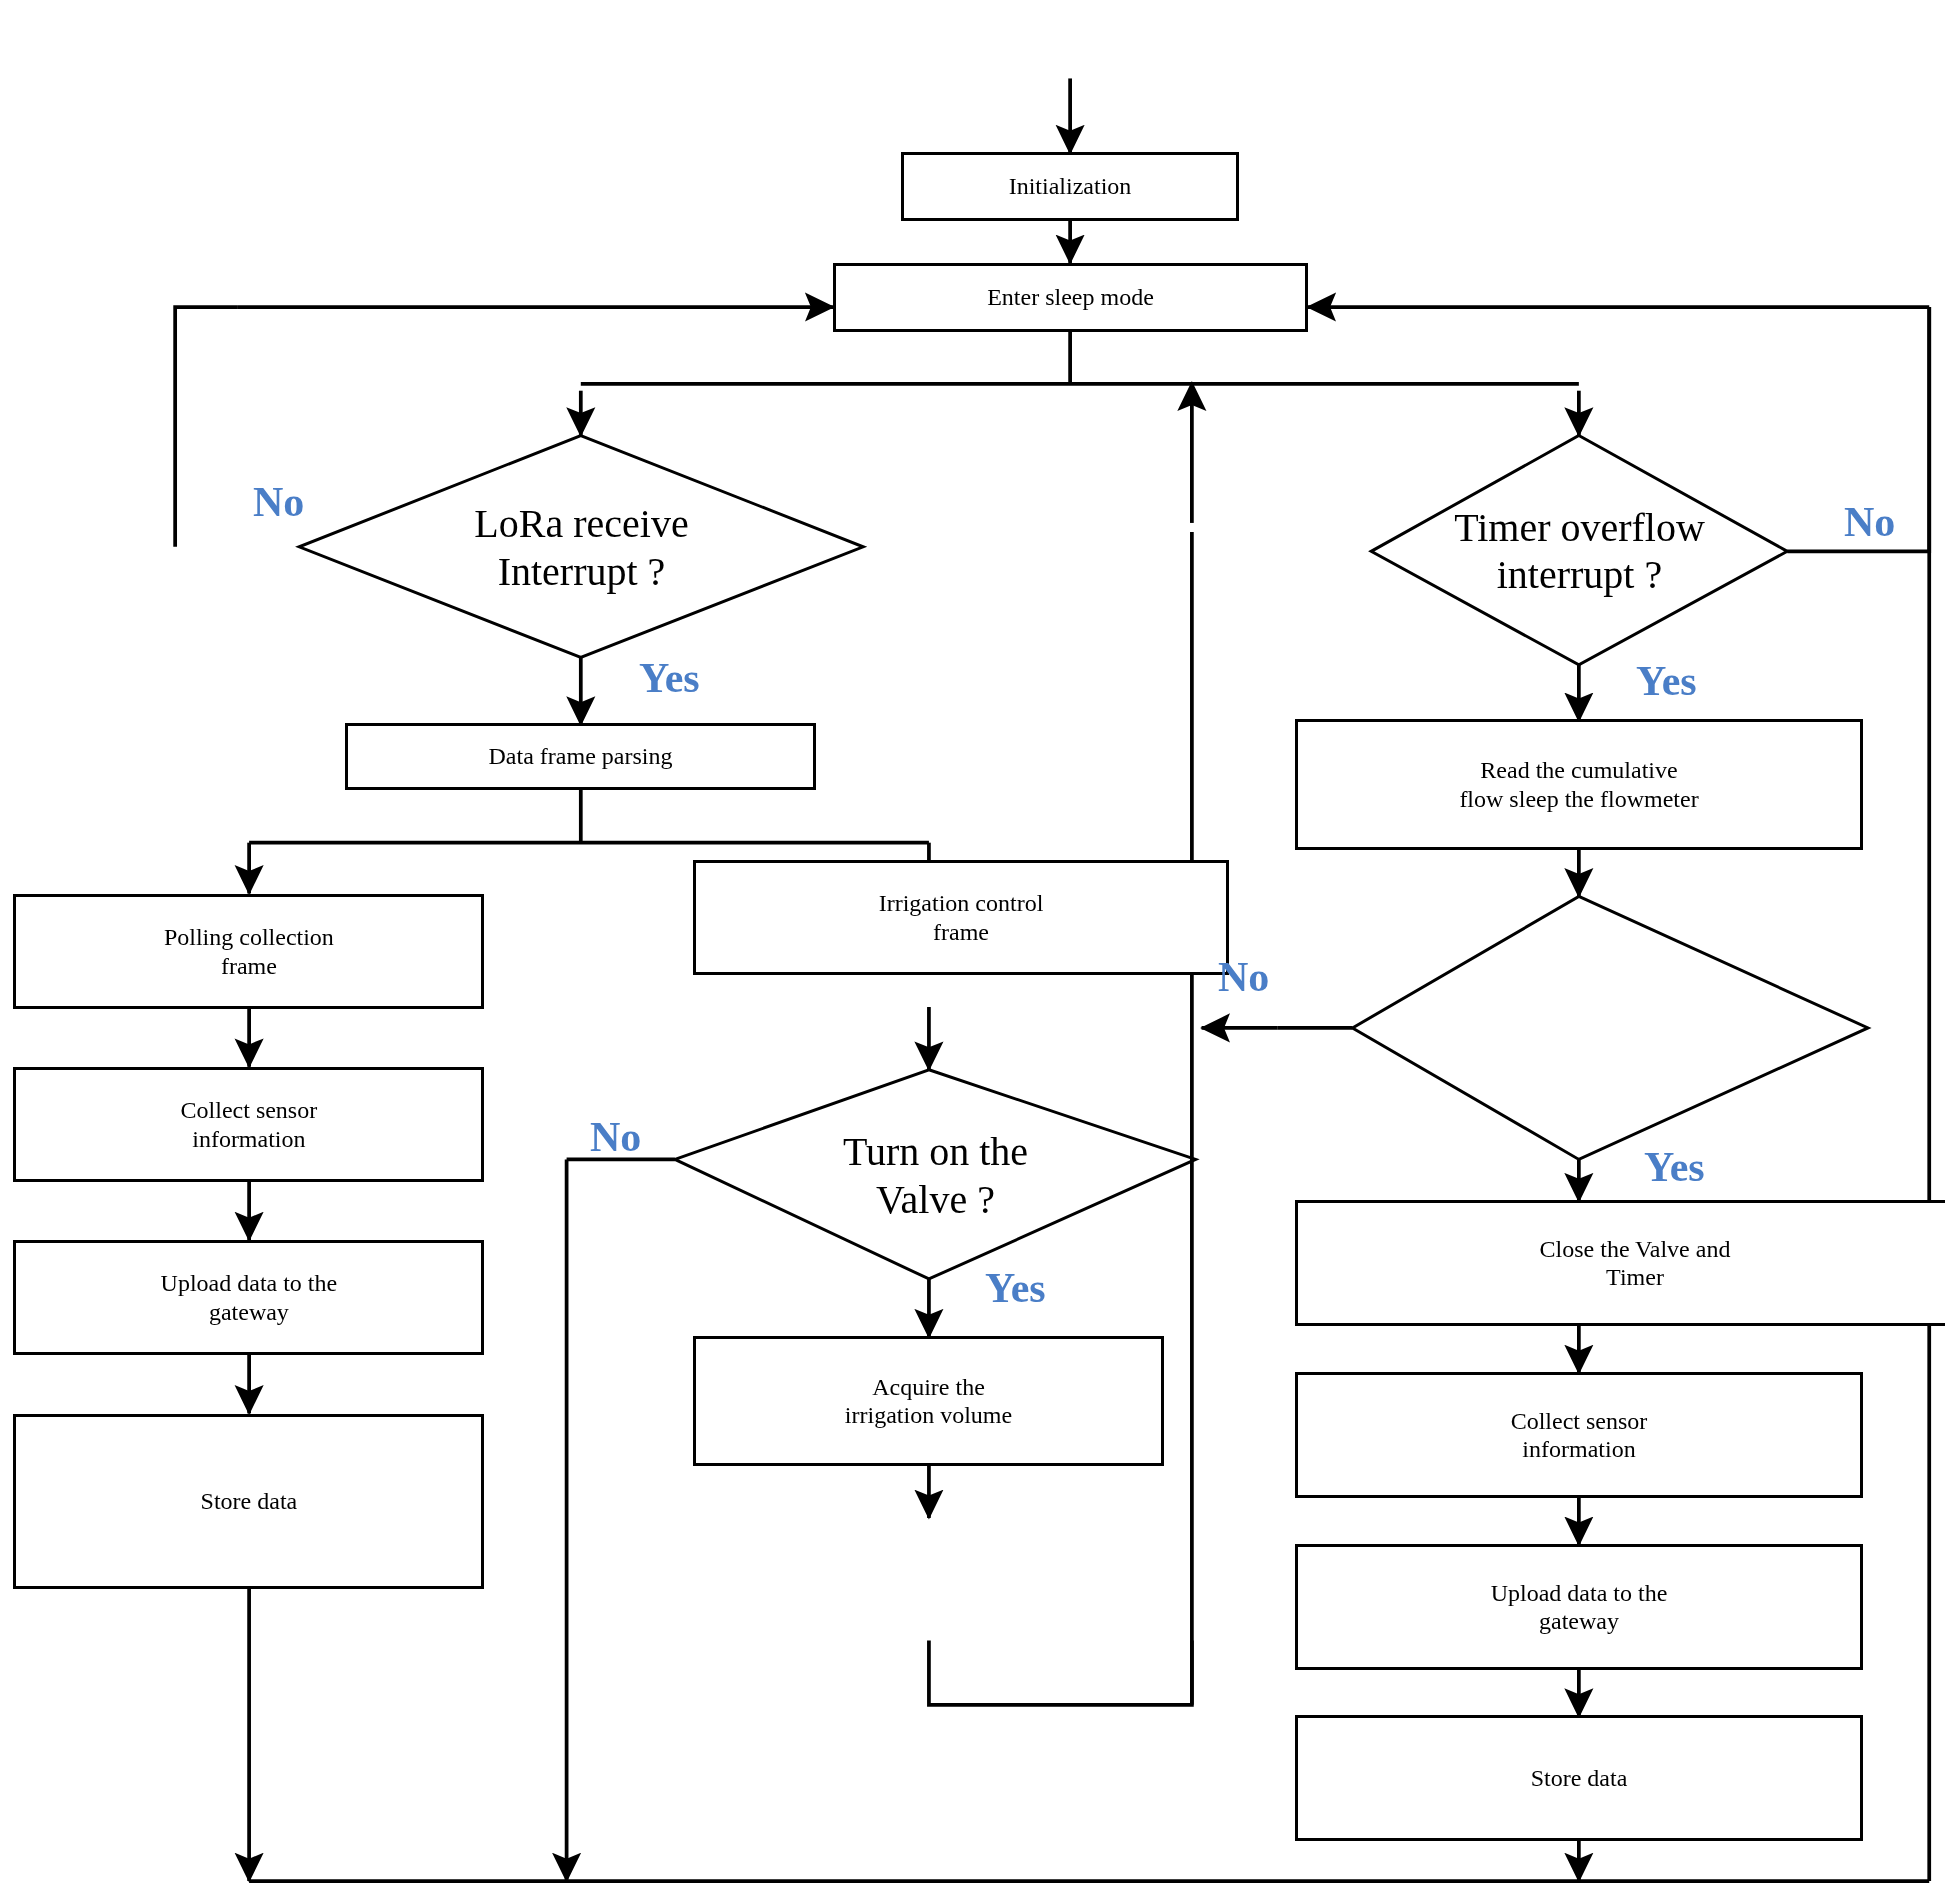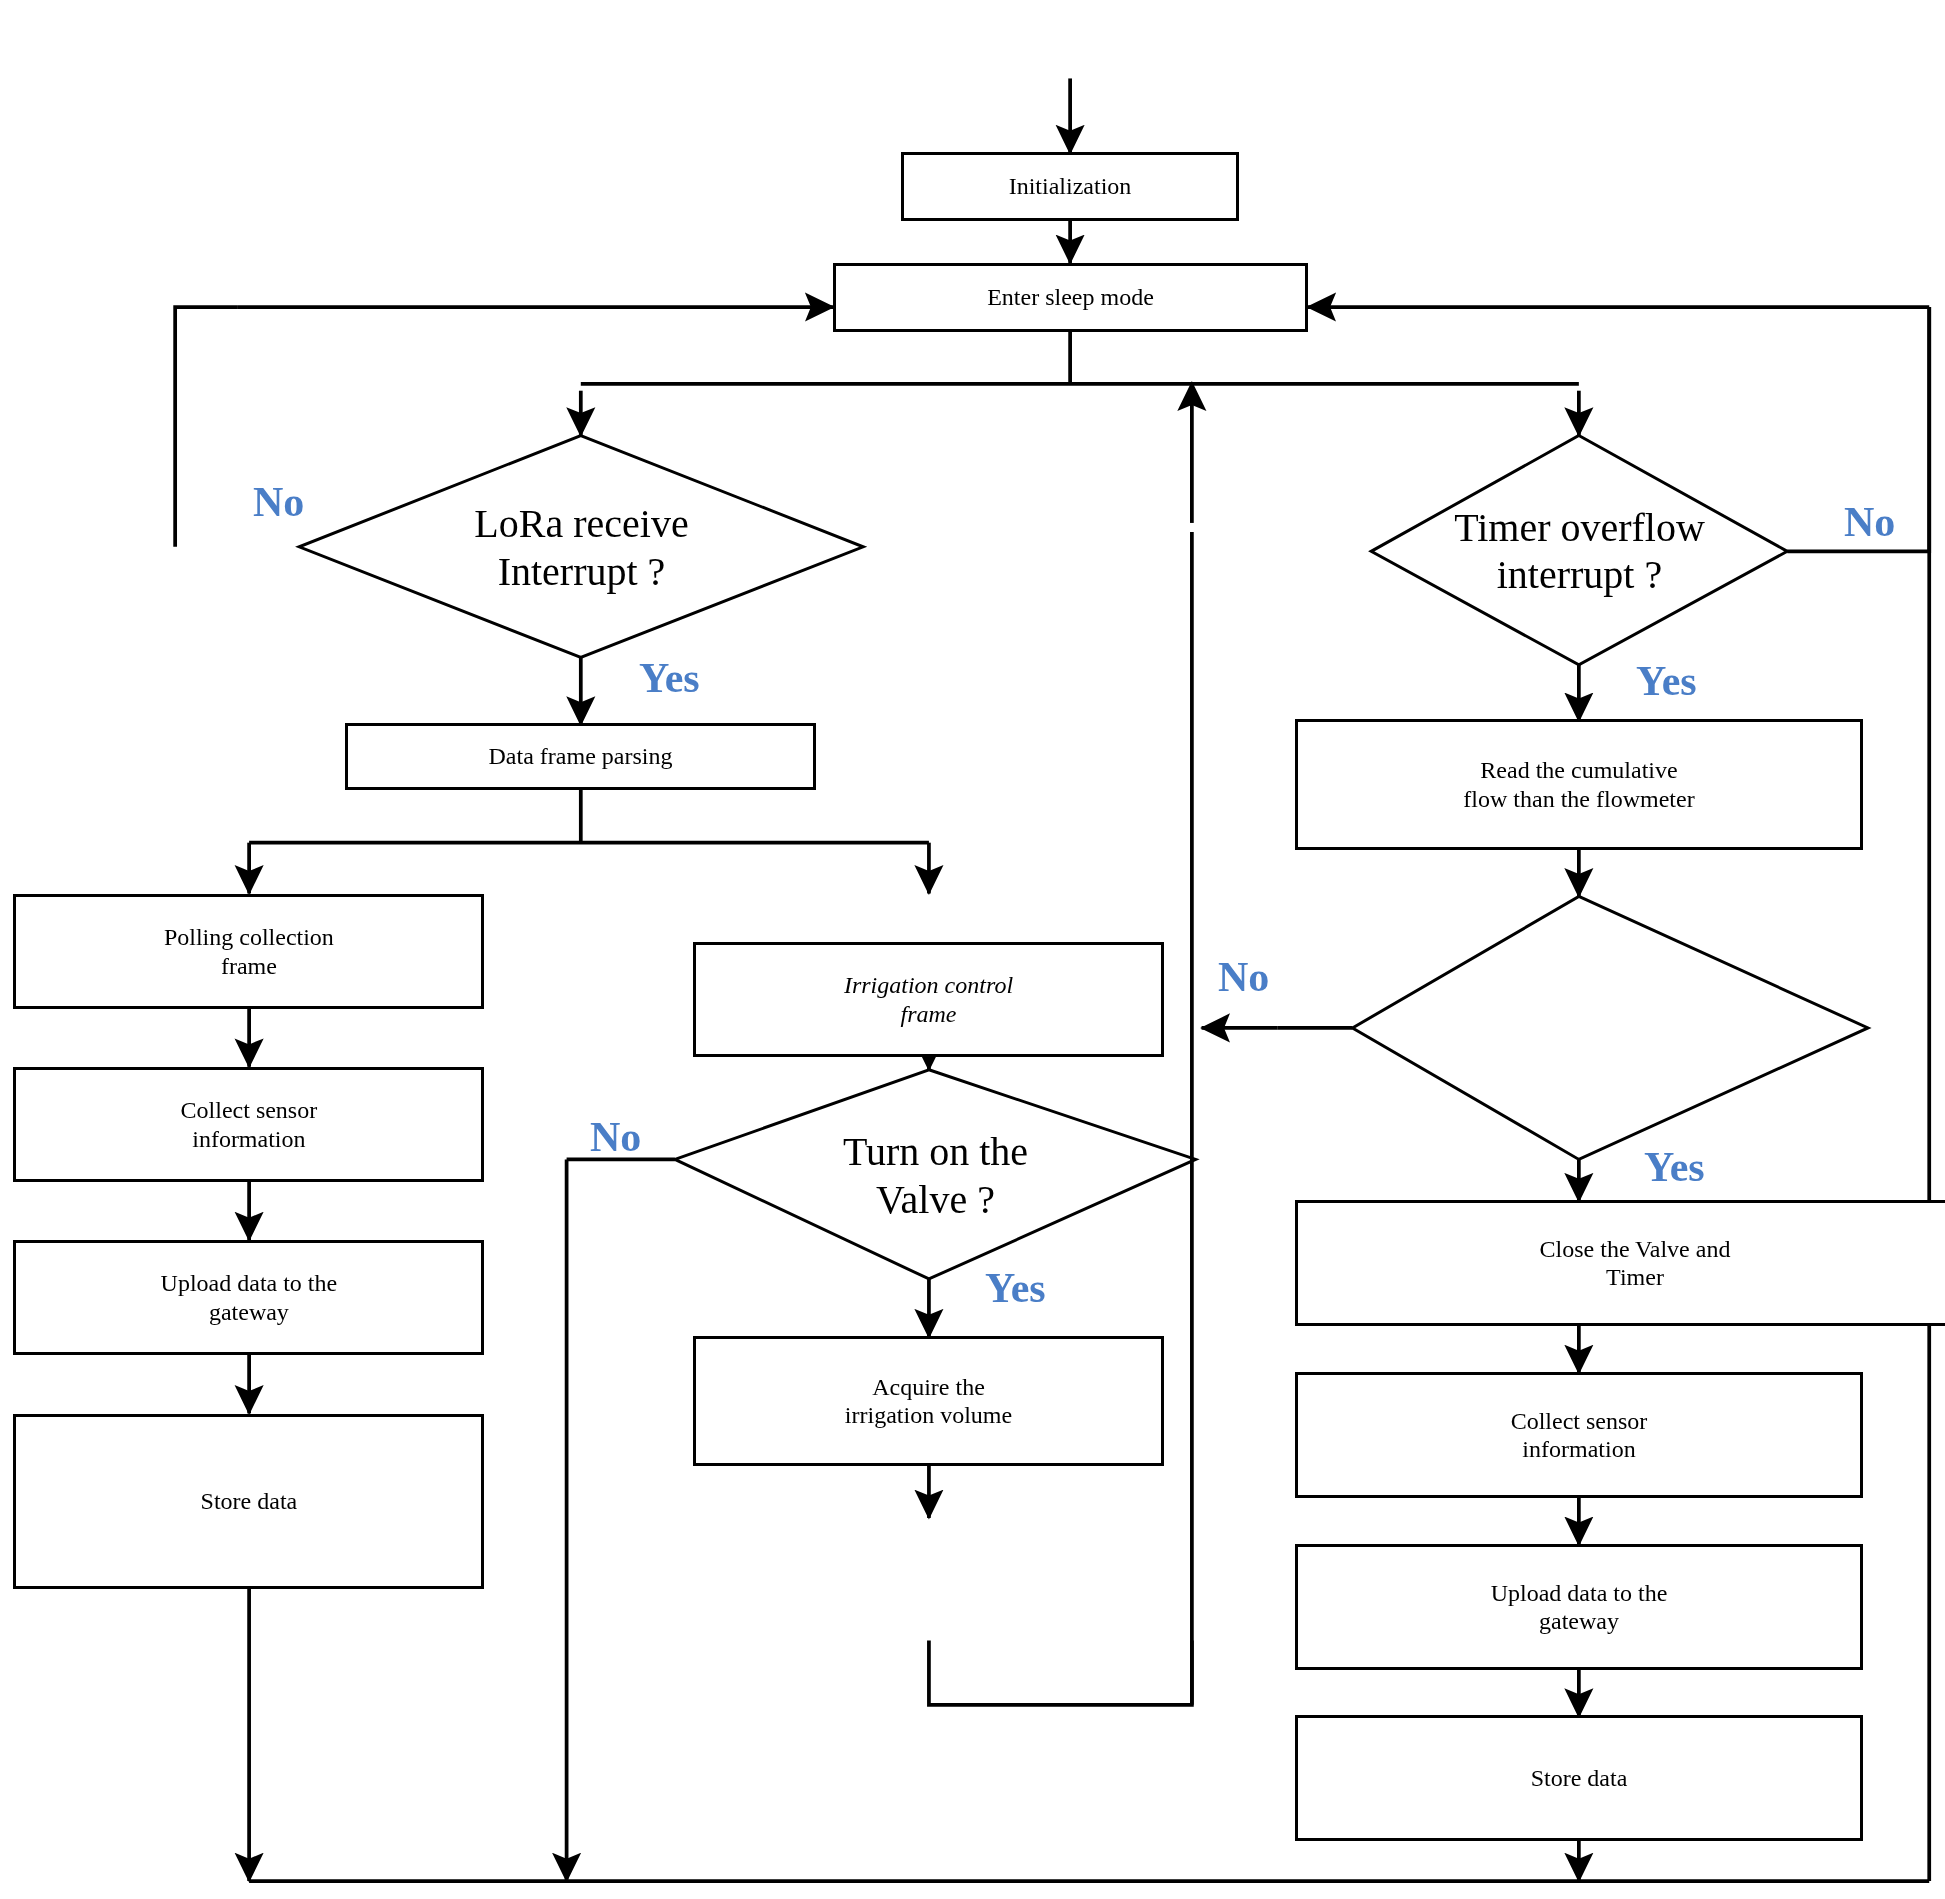--- a/index.html
+++ b/index.html
@@ -158,29 +158,29 @@
     <span class="dtext">Timer overflow
 interrupt ?</span>
   </div>
 
   <div class="node proc" style="left:345px;top:723px;width:471px;height:67px;">
     <span>Data frame parsing</span>
   </div>
 
   <div class="node proc nowrap" style="left:1295px;top:719px;width:568px;height:131px;">
     <span>Read the cumulative
-flow than the flowmeter</span>
+flow sleep the flowmeter</span>
   </div>
 
   <div class="node proc nowrap" style="left:13.4px;top:894px;width:471px;height:115px;">
     <span>Polling collection
 frame</span>
   </div>
 
-  <div class="node proc nowrap" style="left:693px;top:942px;width:471px;height:115px;font-style:italic;">
+  <div class="node proc nowrap" style="left:693px;top:860px;width:536px;height:115px;">
     <span>Irrigation control
 frame</span>
   </div>
 
 
   <div class="node proc nowrap" style="left:13.4px;top:1067px;width:471px;height:115px;">
     <span>Collect sensor
 information</span>
   </div>
 

